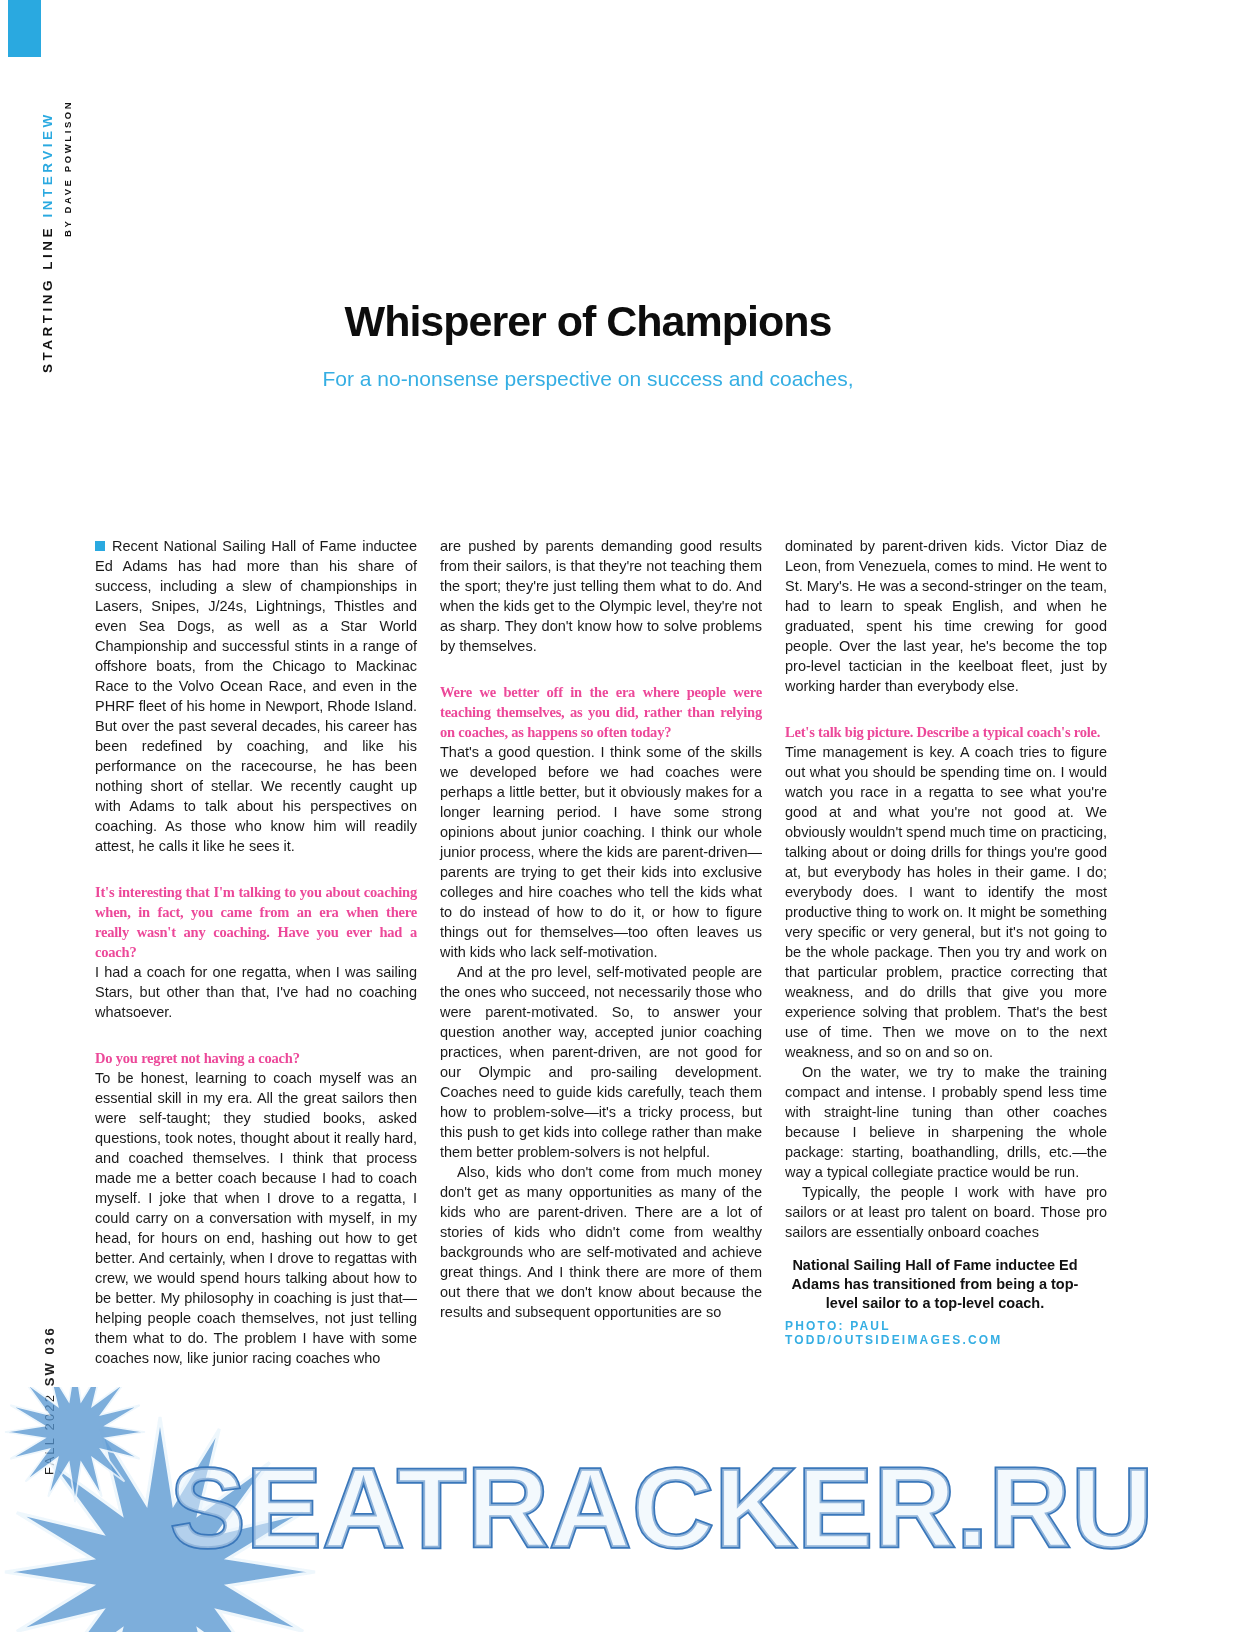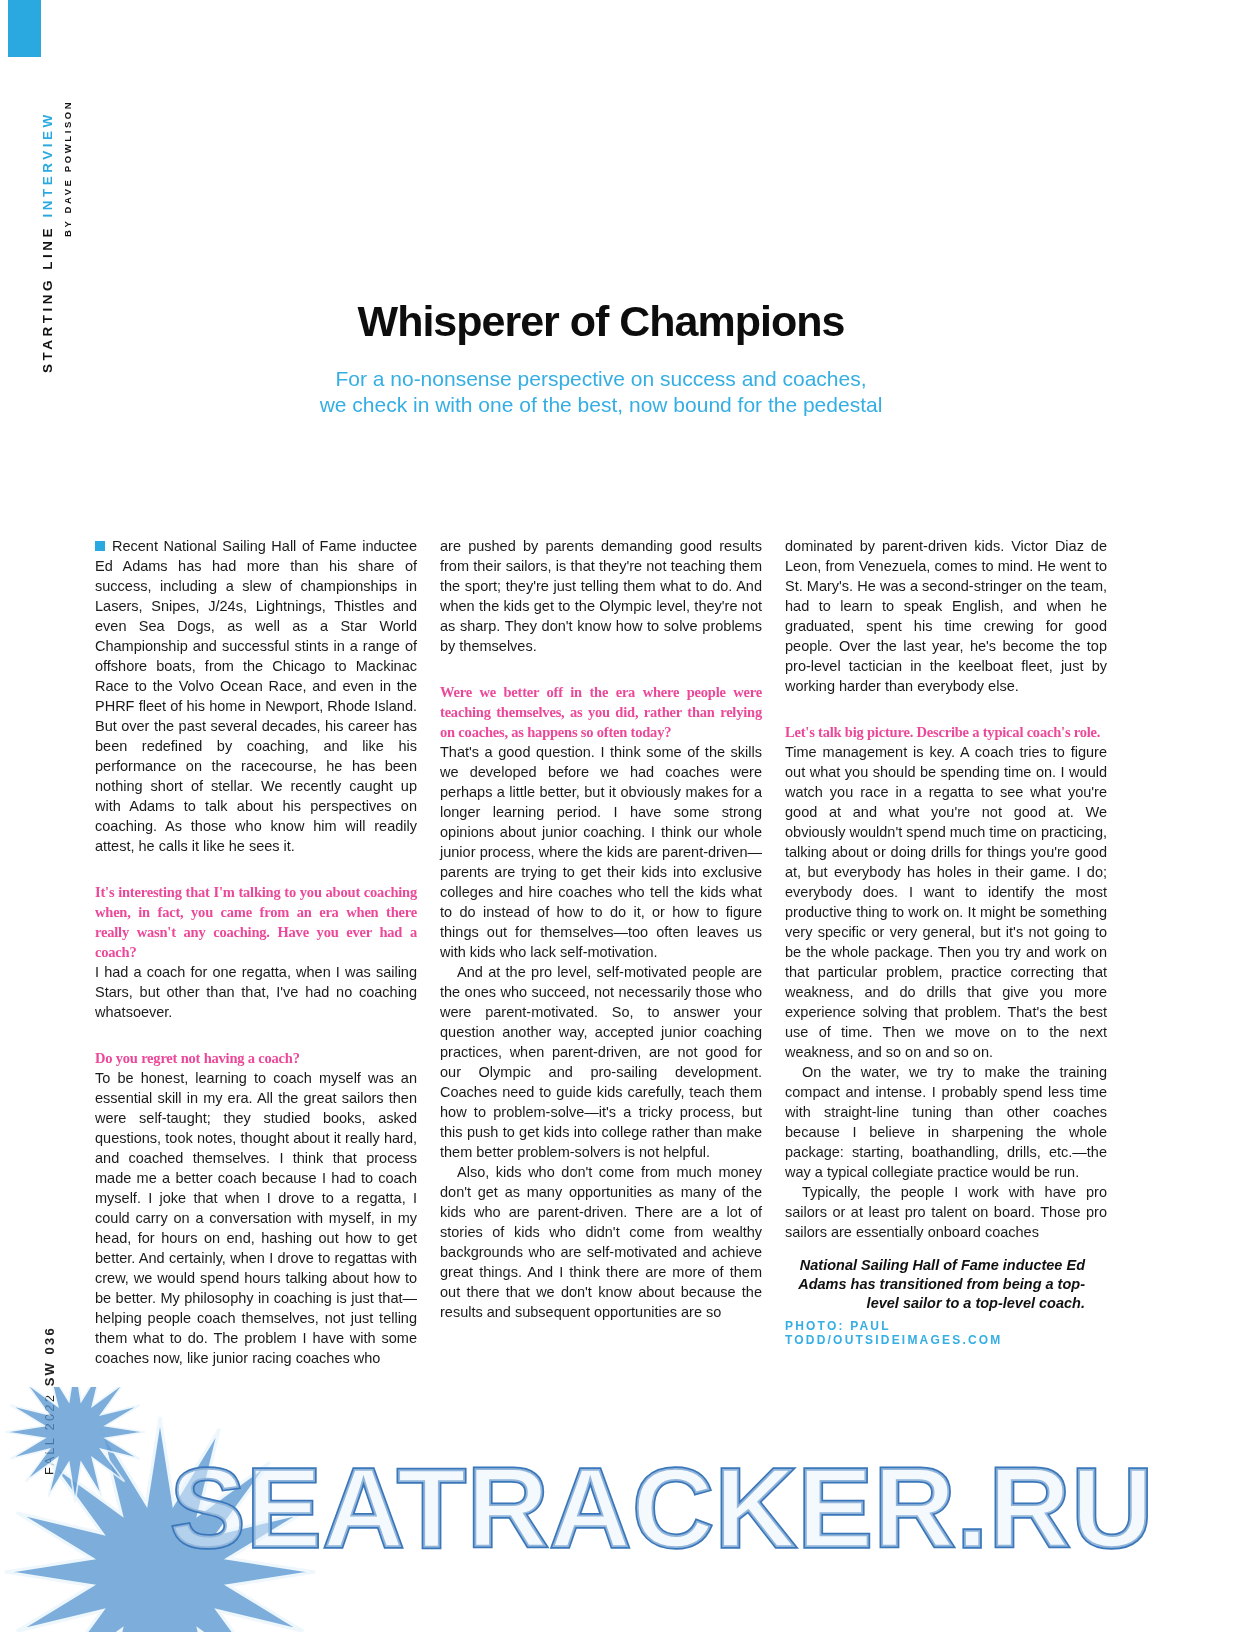--- a/index.html
+++ b/index.html
@@ -27,21 +27,21 @@
   .spine-bottom{
     position:absolute;left:42px;top:1475px;transform:rotate(-90deg);
     transform-origin:left top;white-space:nowrap;
     font-size:13px;letter-spacing:2.2px;color:#222;
   }
   .spine-bottom .issue{margin-right:.5em;}
   .spine-bottom .mag{font-weight:bold;margin-right:.5em;}
   .spine-bottom .pnum{font-weight:bold;}
 
   
-  .header{position:absolute;top:297px;left:95px;width:1012px;text-align:center;}
+  .header{position:absolute;top:297px;left:82px;width:1012px;text-align:center;}
   .title{
     font-size:43px;font-weight:bold;letter-spacing:-1px;color:#0d0d0d;
     margin:0 0 20px 0;
   }
   .subtitle{color:#35aee3;font-size:21px;line-height:26px;font-weight:400;}
 
   
   .columns{
     position:absolute;top:536px;left:95px;width:1012px;height:1020px;
     display:flex;gap:23px;overflow:hidden;
@@ -53,21 +53,21 @@
   }
   .question{font-weight:bold;color:#ec4899;margin-top:26px;letter-spacing:-0.2px;font-family:Liberation Serif, serif;}
   .indent{text-indent:17px;}
   .bullet{
     display:inline-block;width:10px;height:10px;background:#2aa9e0;
     margin-right:7px;vertical-align:baseline;
   }
 
   
   .caption-block{margin-top:14px;width:300px;}
-  .caption{font-size:14.5px;line-height:19px;font-weight:bold;color:#111;text-align:right;font-style:italic;}
+  .caption{font-size:14.5px;line-height:19px;font-weight:bold;color:#111;text-align:center;}
   .credit{
     margin-top:6px;font-size:12px;font-weight:bold;letter-spacing:2.2px;
     color:#35aee3;
   }
 
   
   .watermark{position:absolute;left:0;top:1387px;width:1257px;height:245px;opacity:.92;pointer-events:none;}
 </style>
 </head>
 <body>
@@ -82,21 +82,20 @@
   <div class="spine-byline">BY DAVE POWLISON</div>
 
   <div class="spine-bottom">
     <span class="issue">FALL 2022</span><span class="mag">SW</span><span class="pnum">036</span>
   </div>
 
   <div class="header">
     <h1 class="title">Whisperer of Champions</h1>
     <div class="subtitle">
       <div>For a no-nonsense perspective on success and coaches,</div>
-      <div>we check in with one of the best, now bound for the pedestal</div>
     </div>
   </div>
 
   <div class="columns">
 
     <div class="col">
       <p class="para"><span class="bullet"></span><span>Recent National Sailing Hall of Fame inductee Ed Adams has had more than his share of success, including a slew of championships in Lasers, Snipes, J/24s, Lightnings, Thistles and even Sea Dogs, as well as a Star World Championship and successful stints in a range of offshore boats, from the Chicago to Mackinac Race to the Volvo Ocean Race, and even in the PHRF fleet of his home in Newport, Rhode Island. But over the past several decades, his career has been redefined by coaching, and like his performance on the racecourse, he has been nothing short of stellar. We recently caught up with Adams to talk about his perspectives on coaching. As those who know him will readily attest, he calls it like he sees it.</span></p>
       <p class="question">It's interesting that I'm talking to you about coaching when, in fact, you came from an era when there really wasn't any coaching. Have you ever had a coach?</p>
       <p class="para">I had a coach for one regatta, when I was sailing Stars, but other than that, I've had no coaching whatsoever.</p>
       <p class="question">Do you regret not having a coach?</p>

